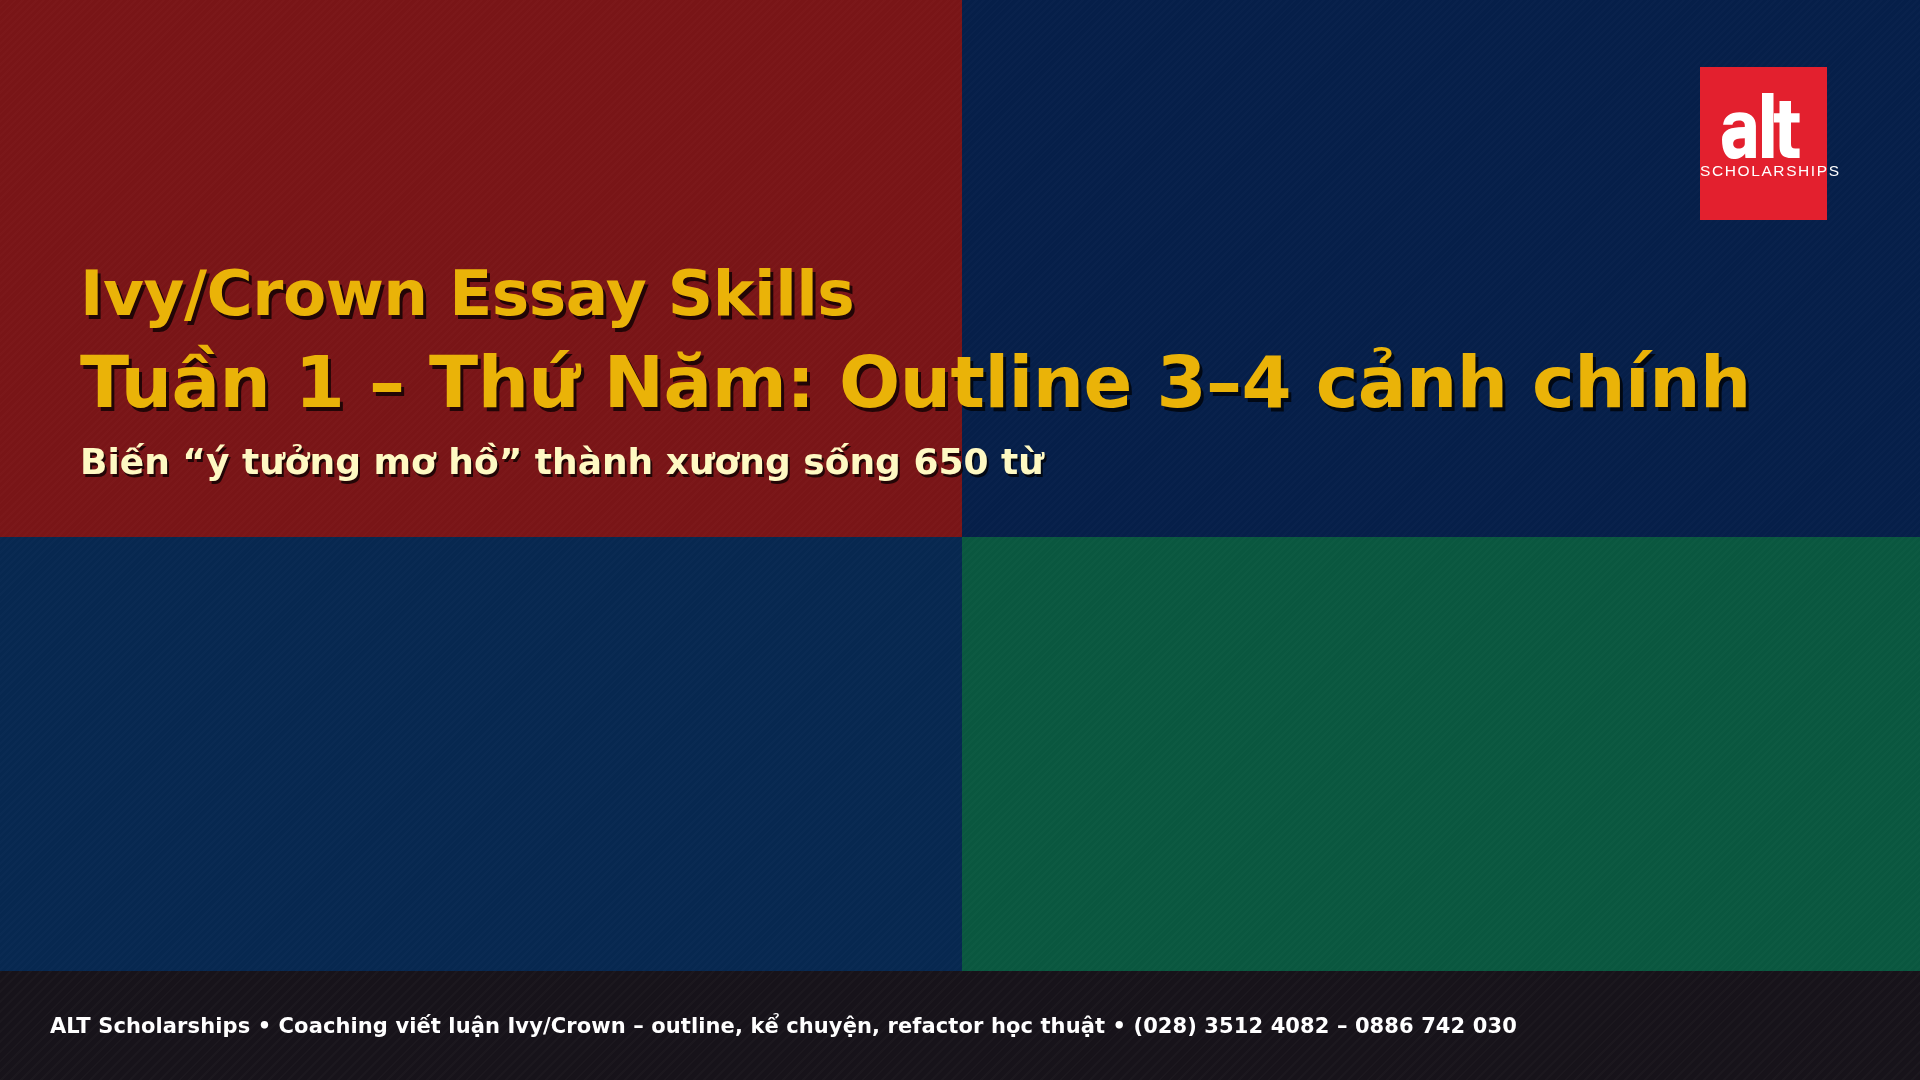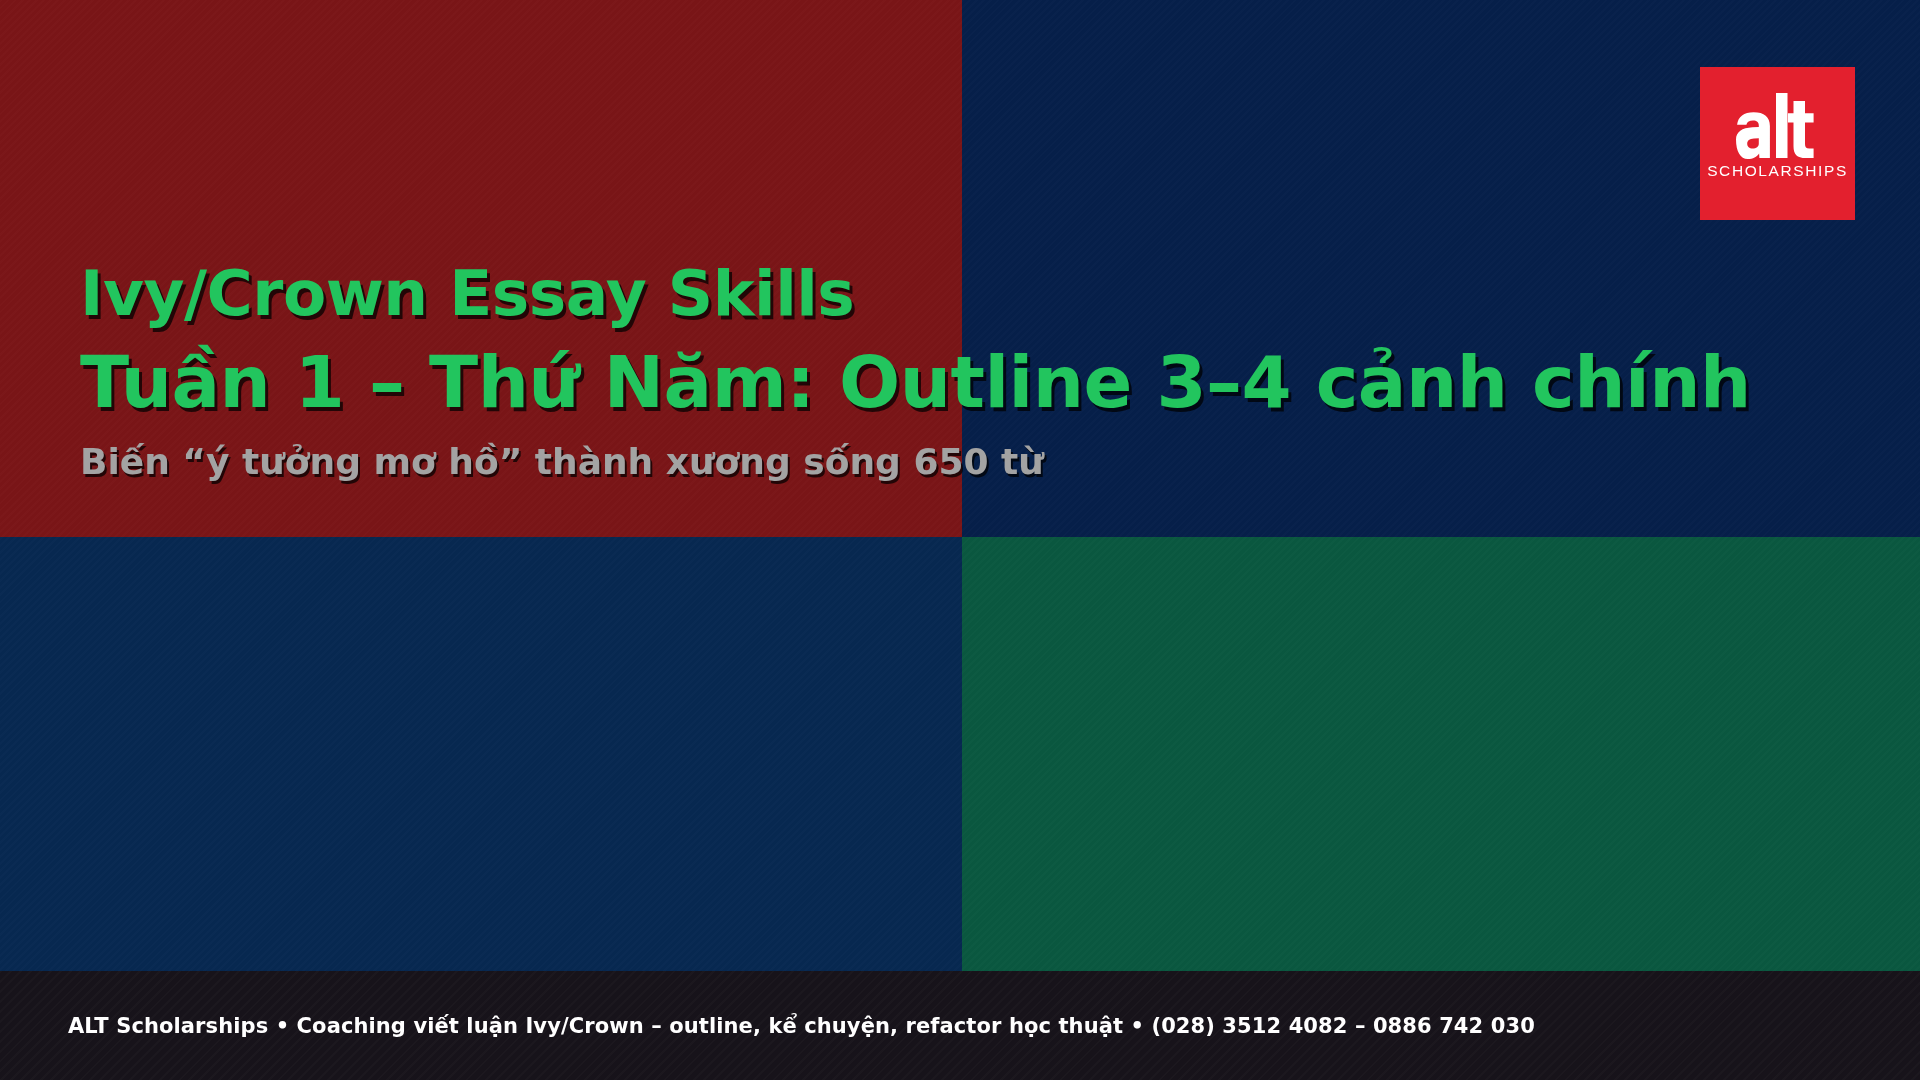--- a/index.html
+++ b/index.html
@@ -34,21 +34,21 @@
         rgba(0,0,0,0.012) 2px,
         rgba(0,0,0,0.012) 5px);
     pointer-events: none;
   }
 
   
   #logo-block {
     position: absolute;
     left: 1700px;
     top: 67px;
-    width: 155px;
+    width: 127px;
     height: 153px;
     background: #E3202E;
   }
   #logo-mark {
     position: absolute;
     left: 0; right: 0;
     top: 26px;
     height: 66px;
   }
   #logo-mark svg { display: block; margin: 0 auto; }
@@ -65,33 +65,33 @@
   }
 
   
   #headline {
     position: absolute;
     left: 80px;
     top: 250px;
     width: 1800px;
   }
   .title-line {
-    color: #22c55e;
+    color: #eab308;
     font-family: "DejaVu Sans", sans-serif;
     font-weight: bold;
     font-size: 63px;
     line-height: 88px;
     letter-spacing: -0.5px;
     white-space: nowrap;
     text-shadow: 3px 4px 0 rgba(0,0,0,0.72);
   }
   #title-line-2 { font-size: 72px; }
   #subtitle {
     margin-top: 12px;
-    color: #a3a3a3;
+    color: #fef9c3;
     font-family: "DejaVu Sans", sans-serif;
     font-weight: bold;
     font-size: 36px;
     line-height: 48px;
     white-space: nowrap;
     text-shadow: 2px 3px 0 rgba(0,0,0,0.72);
   }
 
   
   #footer-bar {
@@ -104,21 +104,21 @@
     background-image:
       repeating-linear-gradient(135deg,
         rgba(255,255,255,0.020) 0px,
         rgba(255,255,255,0.020) 2px,
         rgba(0,0,0,0) 2px,
         rgba(0,0,0,0) 7px);
     display: flex;
     align-items: center;
   }
   #footer-text {
-    padding-left: 68px;
+    padding-left: 50px;
     color: #ffffff;
     font-family: "DejaVu Sans", sans-serif;
     font-weight: bold;
     font-size: 21px;
     letter-spacing: 0.1px;
     white-space: nowrap;
   }
 </style>
 </head>
 <body>

